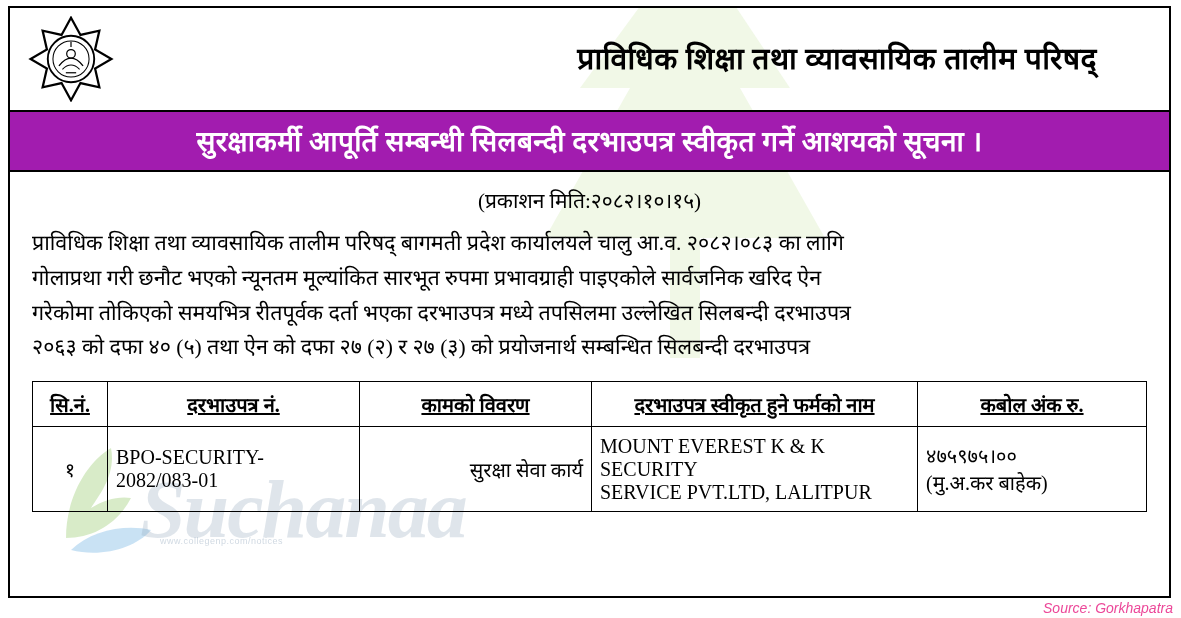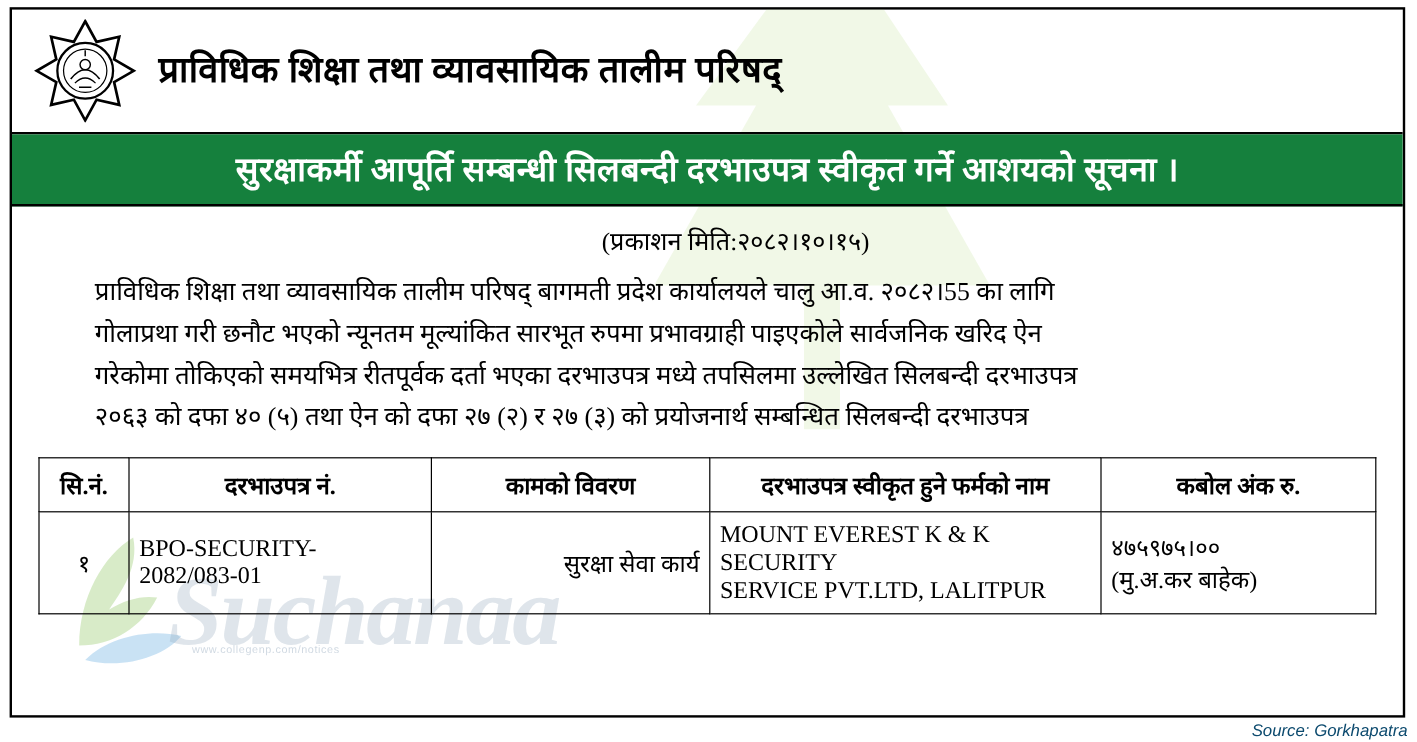--- a/index.html
+++ b/index.html
@@ -86,55 +86,54 @@
   }
   .emblem {
     width: 122px;
     display: flex;
     align-items: center;
     justify-content: center;
     flex: none;
   }
   .header-text {
     flex: 1;
-    text-align: left;
-    padding-right: 106px;
+    text-align: right;
+    padding-right: 72px;
   }
   .org-name {
     font-size: 30px;
     font-weight: 700;
     letter-spacing: 0.5px;
     line-height: 1.25;
   }
   .org-addr {
     font-size: 19px;
     margin-top: 6px;
     letter-spacing: 0.3px;
   }
 
   
   .title-bar {
     position: relative;
     z-index: 2;
-    background: #15803d;
+    background: #a21caf;
     color: #fff;
     text-align: center;
     font-size: 28px;
     font-weight: 700;
     padding: 9px 0 11px;
     letter-spacing: 0.4px;
     border-bottom: 2px solid #000;
   }
 
   
   .body-wrap {
     position: relative;
     z-index: 2;
     padding: 14px 22px 0 22px;
-    margin-left: 47px;
   }
   .pub-date {
     text-align: center;
     font-size: 21px;
     margin-bottom: 12px;
   }
   .para {
     font-size: 21.5px;
     line-height: 1.62;
     text-align: justify;
@@ -154,20 +153,21 @@
   .tbl th, .tbl td {
     border: 1.5px solid #000;
     padding: 5px 8px;
     vertical-align: middle;
   }
   .tbl th {
     font-size: 20px;
     font-weight: 700;
     text-align: center;
     height: 34px;
+    text-decoration: underline;
   }
   .tbl td {
     font-size: 20px;
     height: 74px;
   }
   .c-sn    { width: 58px;  text-align: center; }
   .c-bid   { width: 235px; font-family: "Liberation Serif", serif; }
   .c-work  { width: 215px; text-align: right; }
   .c-firm  { font-family: "Liberation Serif", serif; }
   .c-amt   { width: 212px; text-align: left; }
@@ -175,21 +175,21 @@
   .cell-l2 { display: block; }
 
   
   .source {
     position: absolute;
     right: 8px;
     bottom: 2px;
     font-family: "Liberation Sans", sans-serif;
     font-size: 14px;
     font-style: italic;
-    color: #0c4a6e;
+    color: #ec4899;
     z-index: 3;
   }
 </style>
 </head>
 <body>
 
 <div class="notice">
 
   <div class="watermark">
     <svg class="wm-green" viewBox="0 0 290 420">
@@ -219,21 +219,21 @@
     <div class="header-text">
       <div class="org-name">प्राविधिक शिक्षा तथा व्यावसायिक तालीम परिषद्</div>
     </div>
   </div>
 
   <div class="title-bar">सुरक्षाकर्मी आपूर्ति सम्बन्धी सिलबन्दी दरभाउपत्र स्वीकृत गर्ने आशयको सूचना ।</div>
 
   <div class="body-wrap">
     <div class="pub-date">(प्रकाशन मिति:२०८२।१०।१५)</div>
     <div class="para">
-      <span class="seg">प्राविधिक शिक्षा तथा व्यावसायिक तालीम परिषद् बागमती प्रदेश कार्यालयले चालु आ.व. २०८२।55 का लागि</span>
+      <span class="seg">प्राविधिक शिक्षा तथा व्यावसायिक तालीम परिषद् बागमती प्रदेश कार्यालयले चालु आ.व. २०८२।०८३ का लागि</span>
       <span class="seg">गोलाप्रथा गरी छनौट भएको न्यूनतम मूल्यांकित सारभूत रुपमा प्रभावग्राही पाइएकोले सार्वजनिक खरिद ऐन</span>
       <span class="seg">गरेकोमा तोकिएको समयभित्र रीतपूर्वक दर्ता भएका दरभाउपत्र मध्ये तपसिलमा उल्लेखित सिलबन्दी दरभाउपत्र</span>
       <span class="seg">२०६३ को दफा ४० (५)  तथा ऐन को दफा २७ (२) र २७ (३)  को प्रयोजनार्थ सम्बन्धित सिलबन्दी दरभाउपत्र</span>
     </div>
   </div>
 
   <table class="tbl">
     <thead>
       <tr>
         <th class="c-sn">सि.नं.</th>

